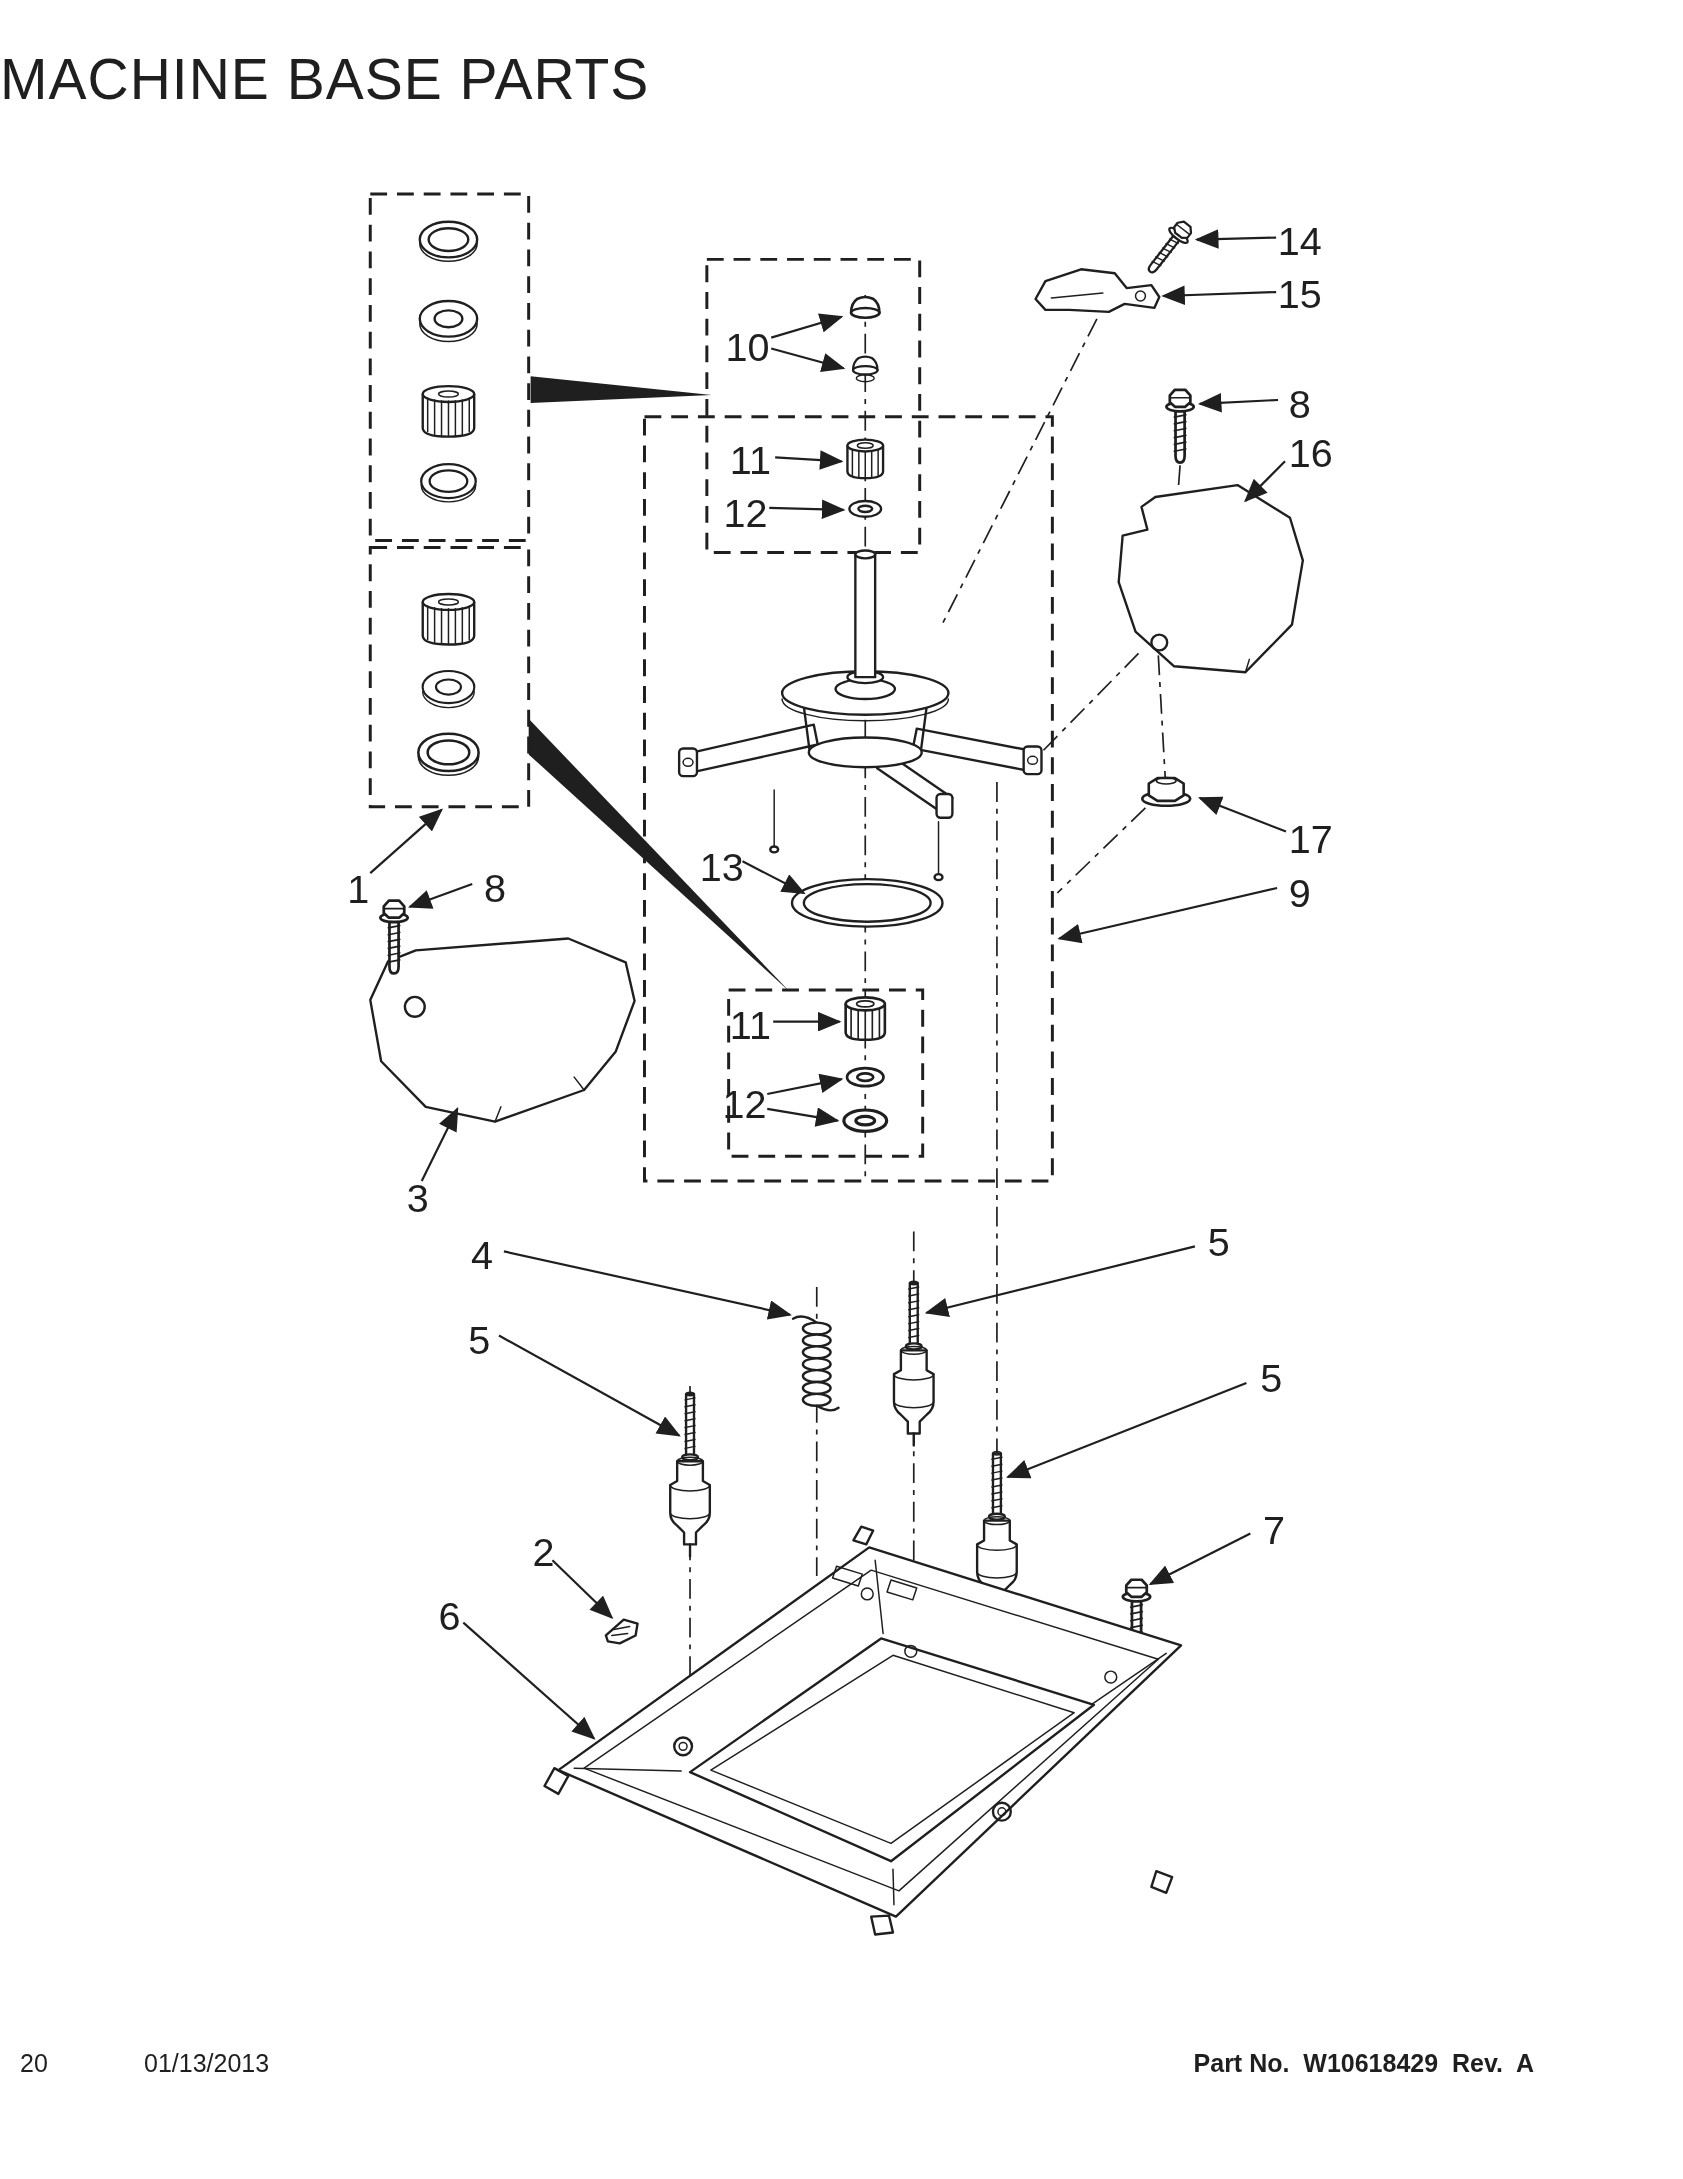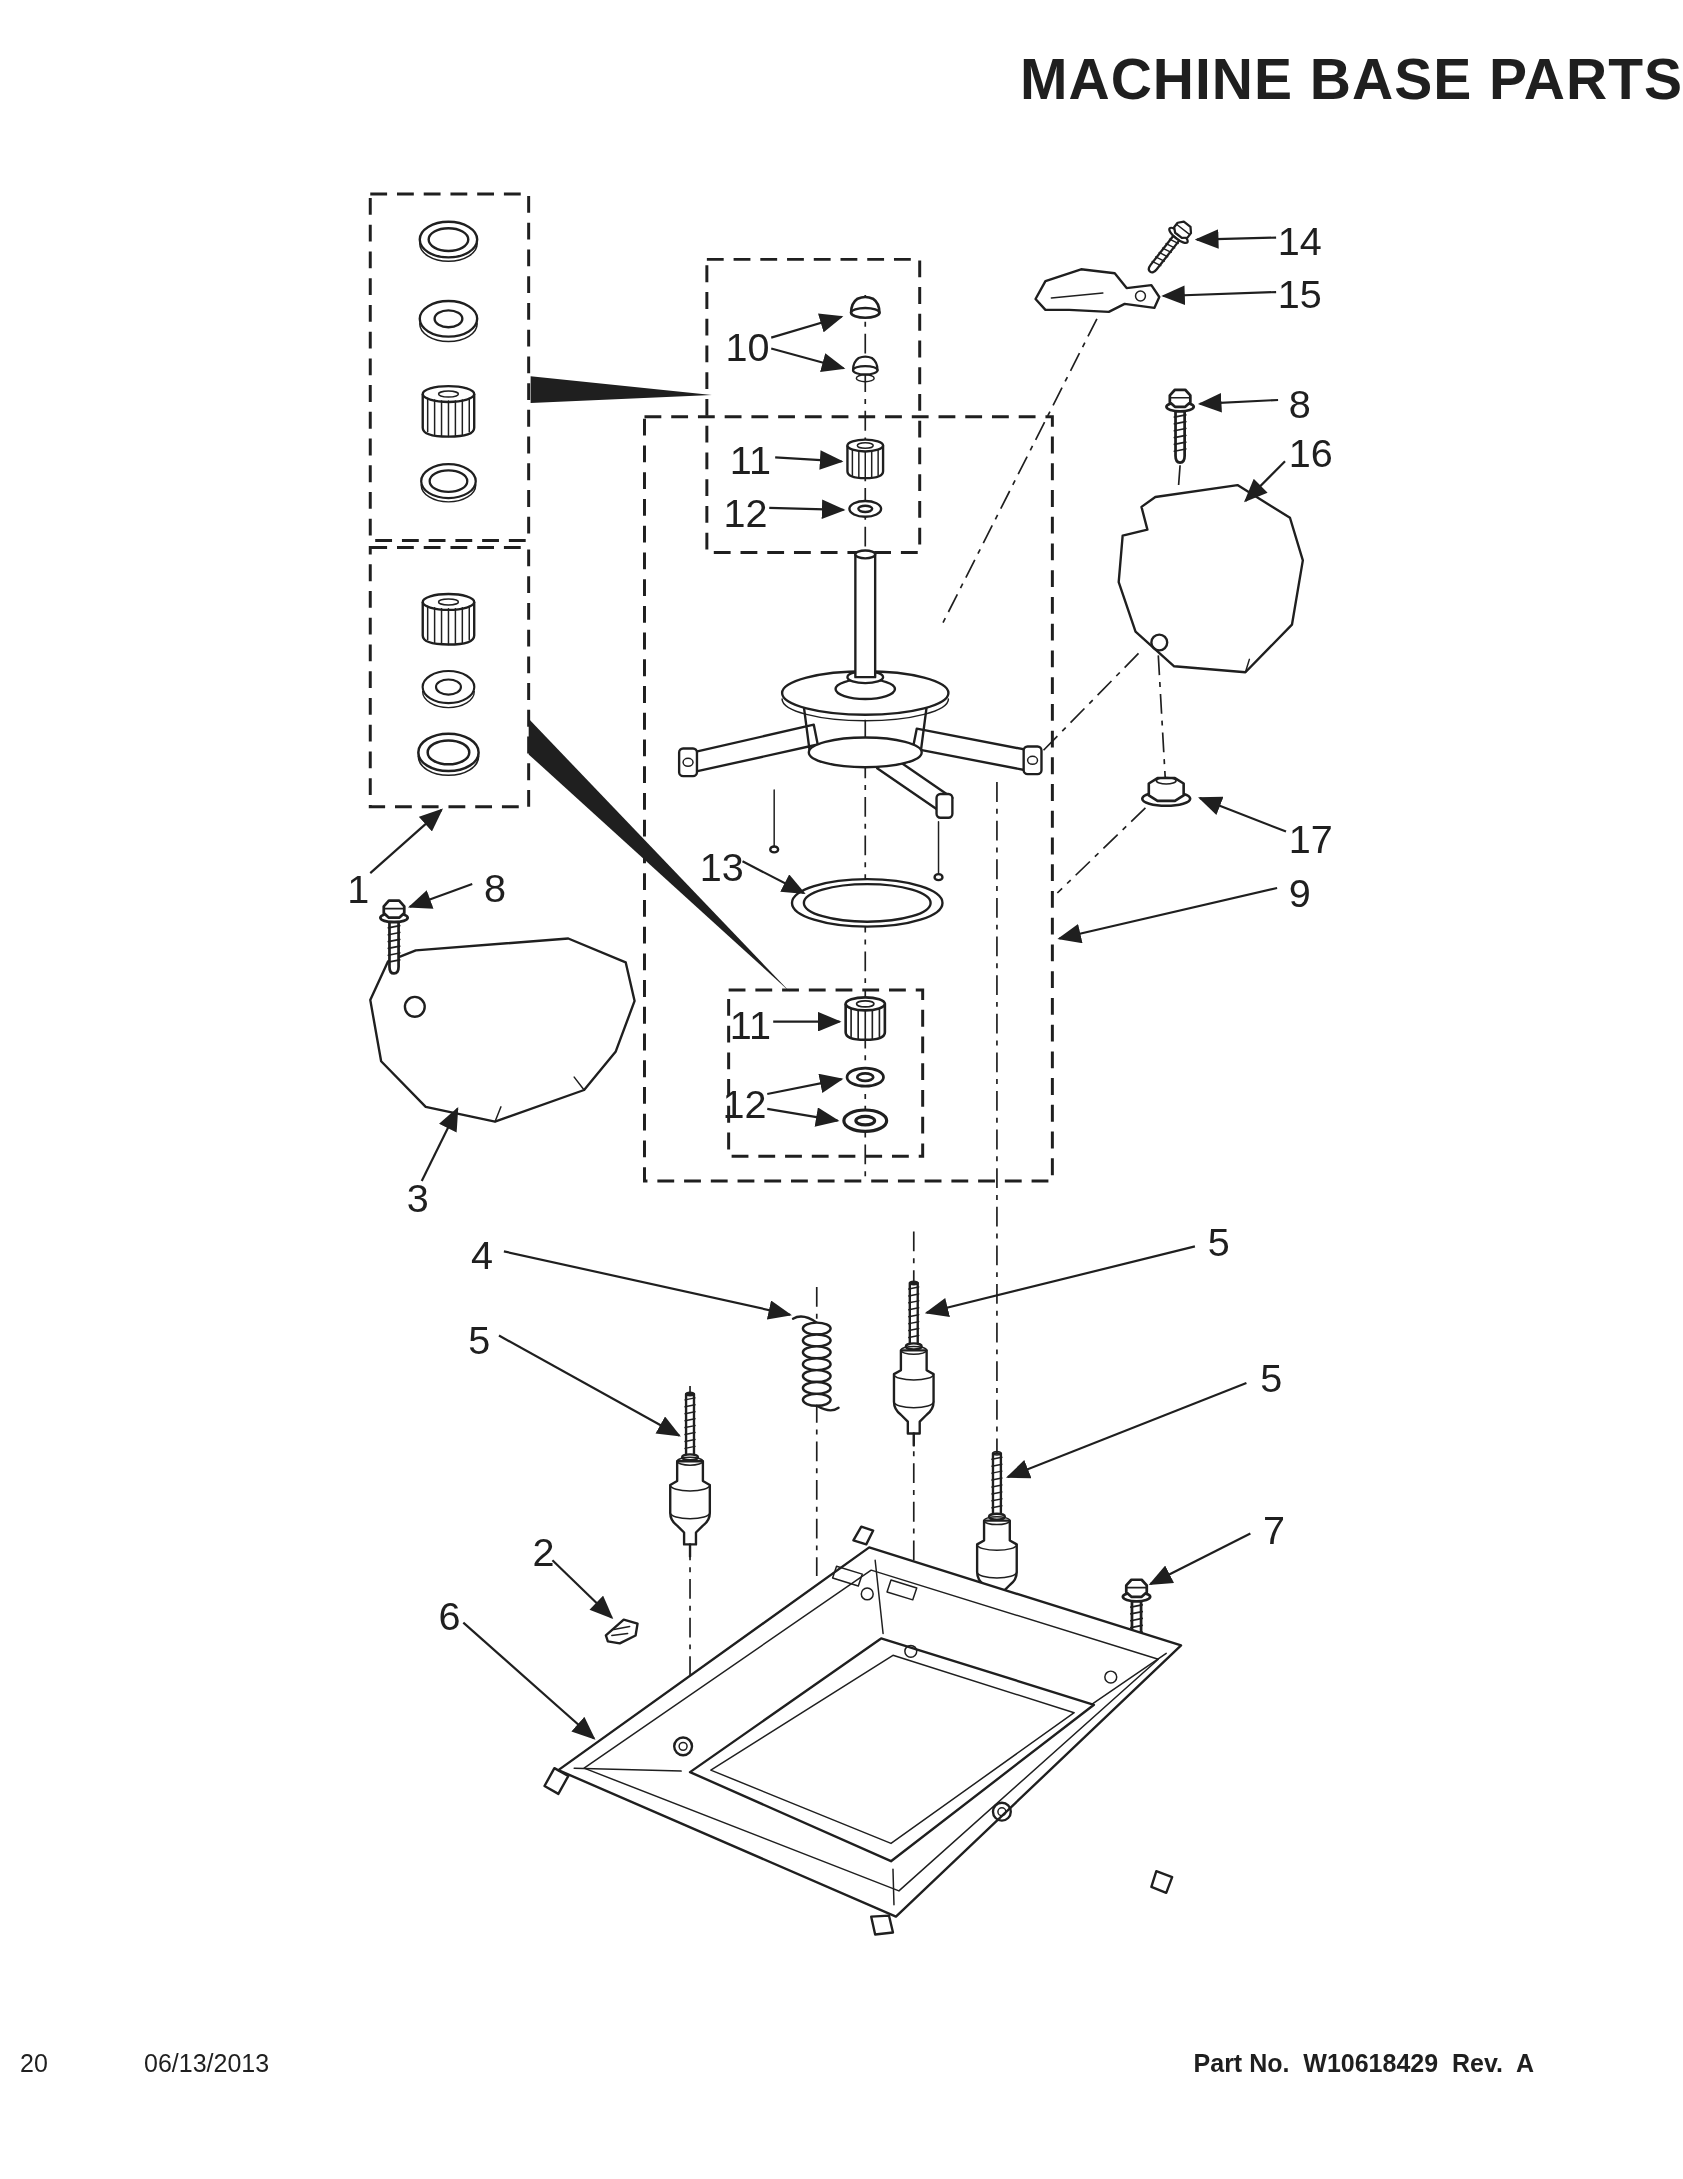--- a/index.html
+++ b/index.html
@@ -1,19 +1,19 @@
 <!DOCTYPE html>
 <html><head>
 <meta charset="utf-8">
 <style>
   html,body{margin:0;padding:0;background:#fff;}
   .page{position:relative;width:1683px;height:2179px;background:#fff;overflow:hidden;
         font-family:"Liberation Sans",sans-serif;color:#1f1f1f;}
-  .title{position:absolute;top:46px;left:0;width:100%;margin:0;text-align:right;
-         font-size:57px;font-weight:bold;letter-spacing:1px;}
+  .title{position:absolute;top:46px;left:0;width:100%;margin:0;text-align:left;
+         font-size:57px;font-weight:normal;letter-spacing:1px;}
   .diagram{position:absolute;left:0;top:0;}
   .footer{position:absolute;left:0;top:2049px;width:100%;font-size:25px;}
   .footer .date{position:absolute;left:144px;white-space:pre;}
   .footer .pageno{position:absolute;left:12px;width:100%;text-align:left;margin-left:8px;}
   .footer .partno{position:absolute;right:149px;white-space:pre;font-weight:bold;}
 
   .ln{fill:none;stroke:#1f1f1f;stroke-width:2.4;stroke-linecap:round;stroke-linejoin:round;}
   .thin{stroke-width:1.5;}
   .wfill{fill:#ffffff;stroke:#1f1f1f;stroke-width:2.4;stroke-linejoin:round;}
   .dashbox{fill:none;stroke:#1f1f1f;stroke-width:3;stroke-dasharray:17 10;}
@@ -285,19 +285,19 @@
       <text class="callout" x="484" y="1354" text-anchor="middle" dominant-baseline="central">5</text>
       <text class="callout" x="1231" y="1255" text-anchor="middle" dominant-baseline="central">5</text>
       <text class="callout" x="1284" y="1392" text-anchor="middle" dominant-baseline="central">5</text>
       <text class="callout" x="549" y="1568" text-anchor="middle" dominant-baseline="central">2</text>
       <text class="callout" x="1287" y="1545" text-anchor="middle" dominant-baseline="central">7</text>
       <text class="callout" x="454" y="1632" text-anchor="middle" dominant-baseline="central">6</text>
     </g>
   </svg>
 
   <div class="footer">
-    <span class="date">06/13/2013</span>
+    <span class="date">01/13/2013</span>
     <span class="pageno">20</span>
     <span class="partno">Part No.  W10618429  Rev.  A</span>
   </div>
 
 </div>
 
 
 </body></html>

